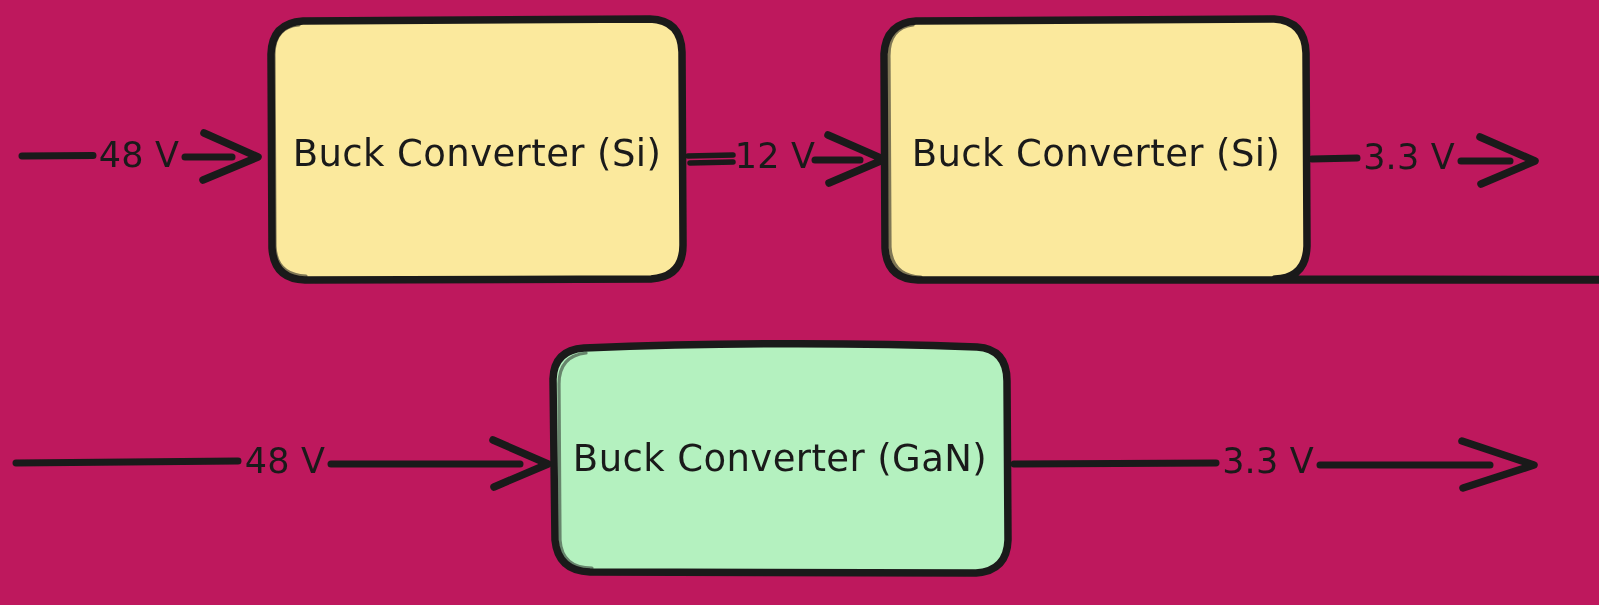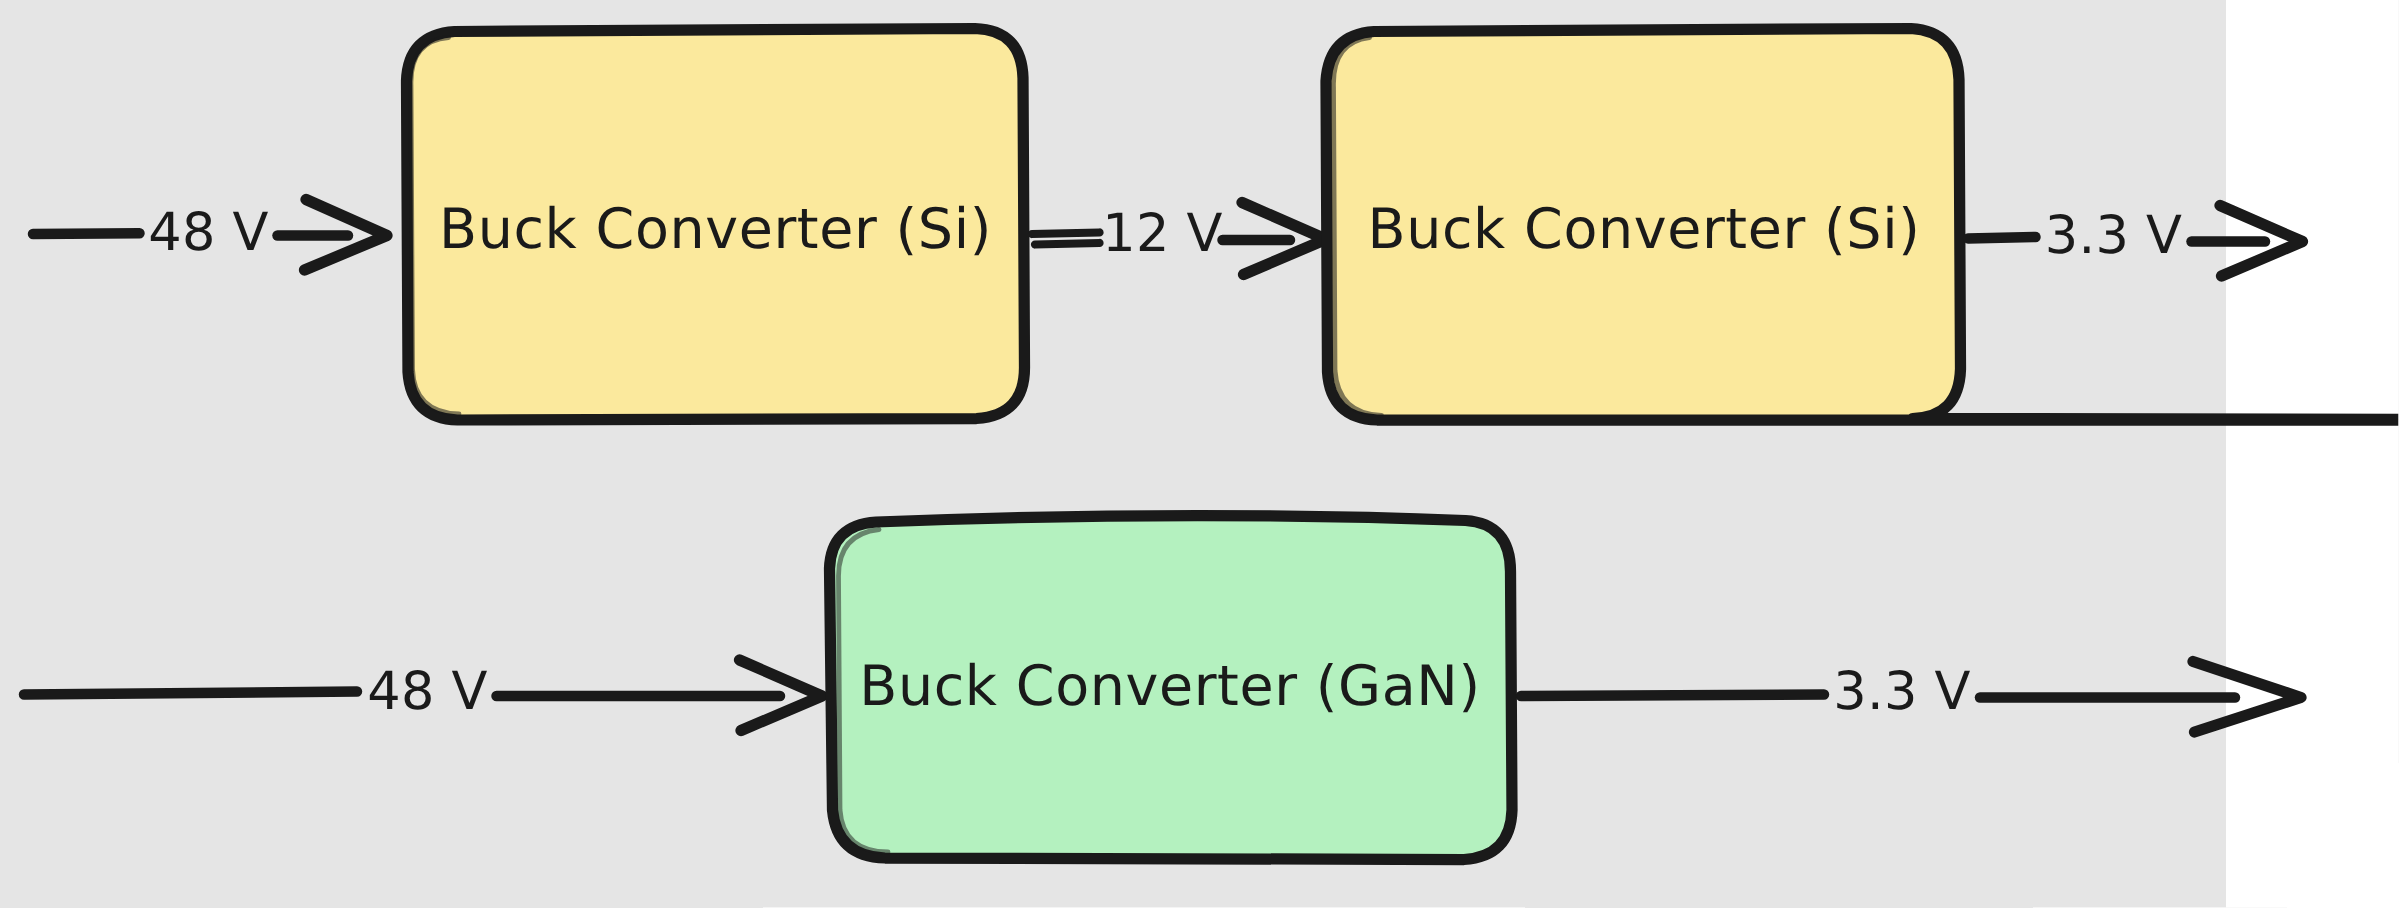--- a/index.html
+++ b/index.html
@@ -9,23 +9,23 @@
     background: #ffffff;
   }
   body {
     width: 1599px;
     height: 605px;
     overflow: hidden;
     font-family: "DejaVu Sans", sans-serif;
   }
   #diagram-root {
     position: relative;
-    width: 1484px;
+    width: 1599px;
     height: 605px;
-    background: #e5e5e5;
+    background: #be185d;
   }
   #diagram-svg {
     position: absolute;
     left: 0;
     top: 0;
     width: 1599px;
     height: 605px;
     display: block;
   }
   .node-label,

